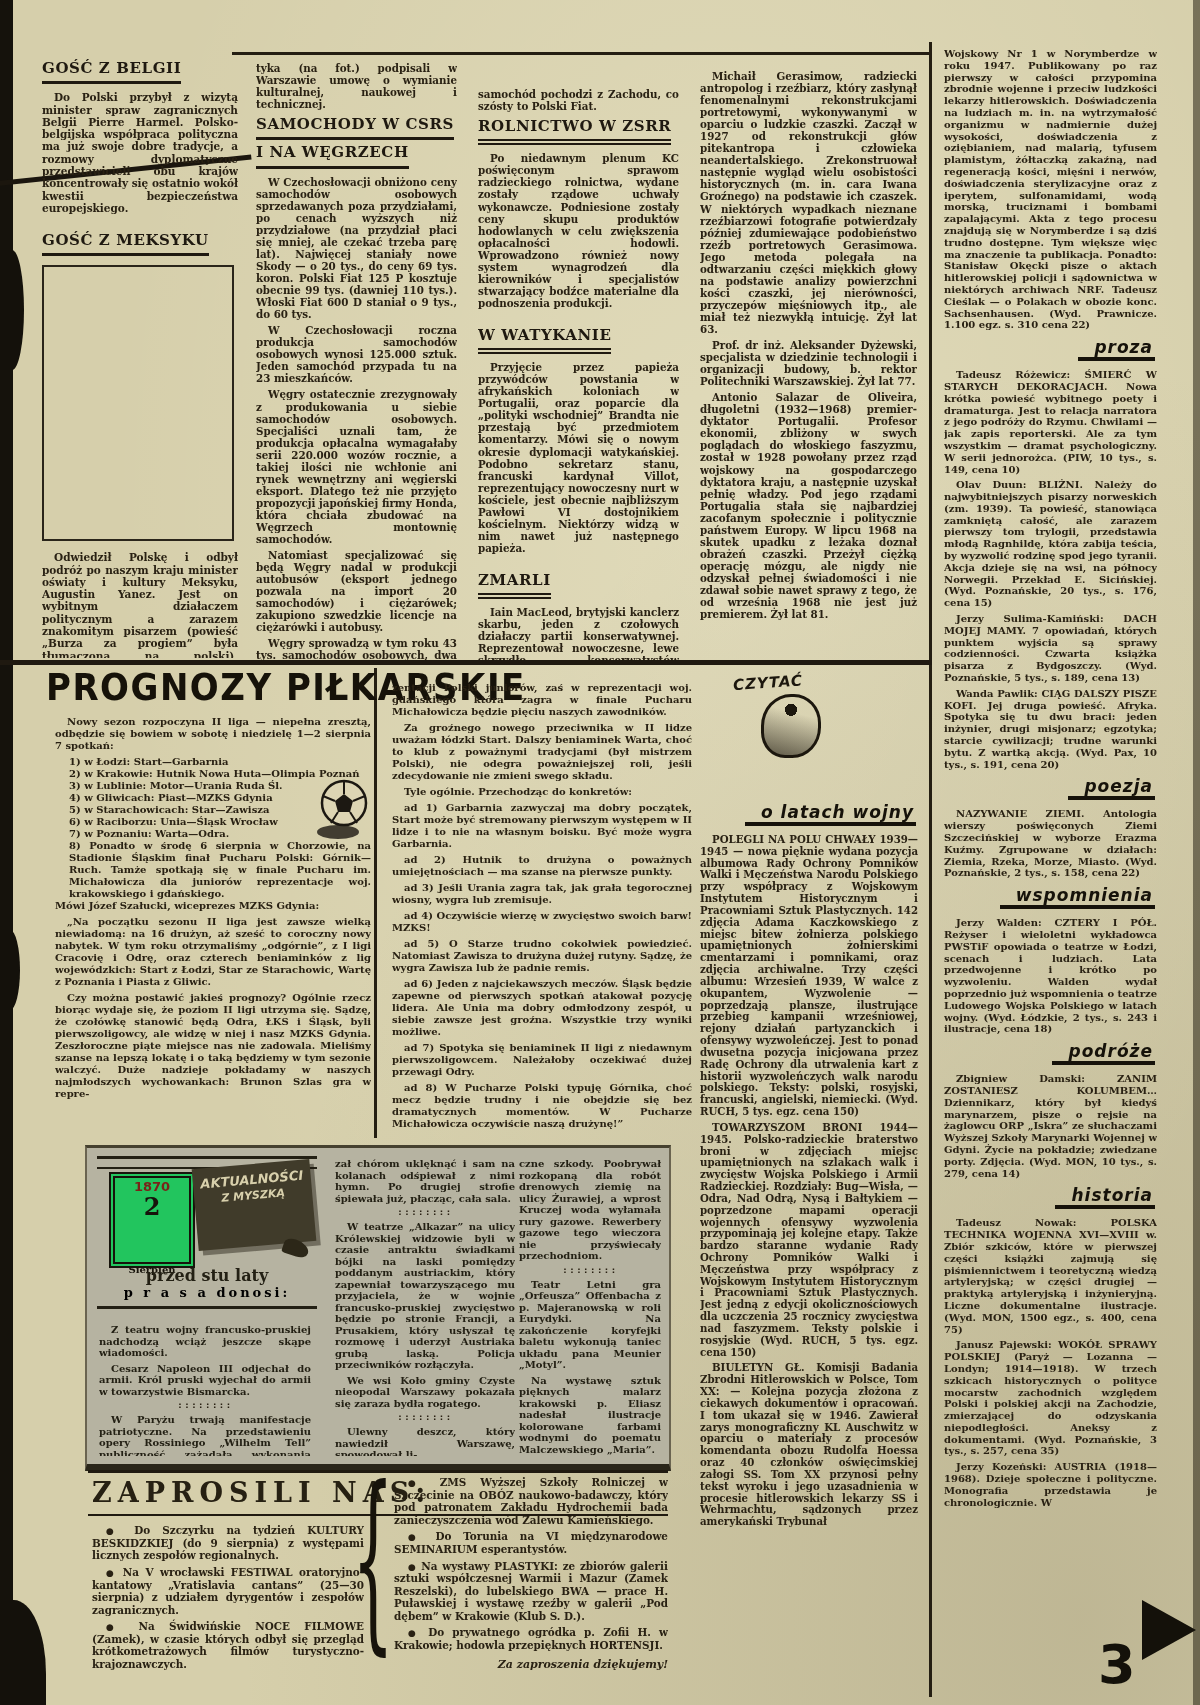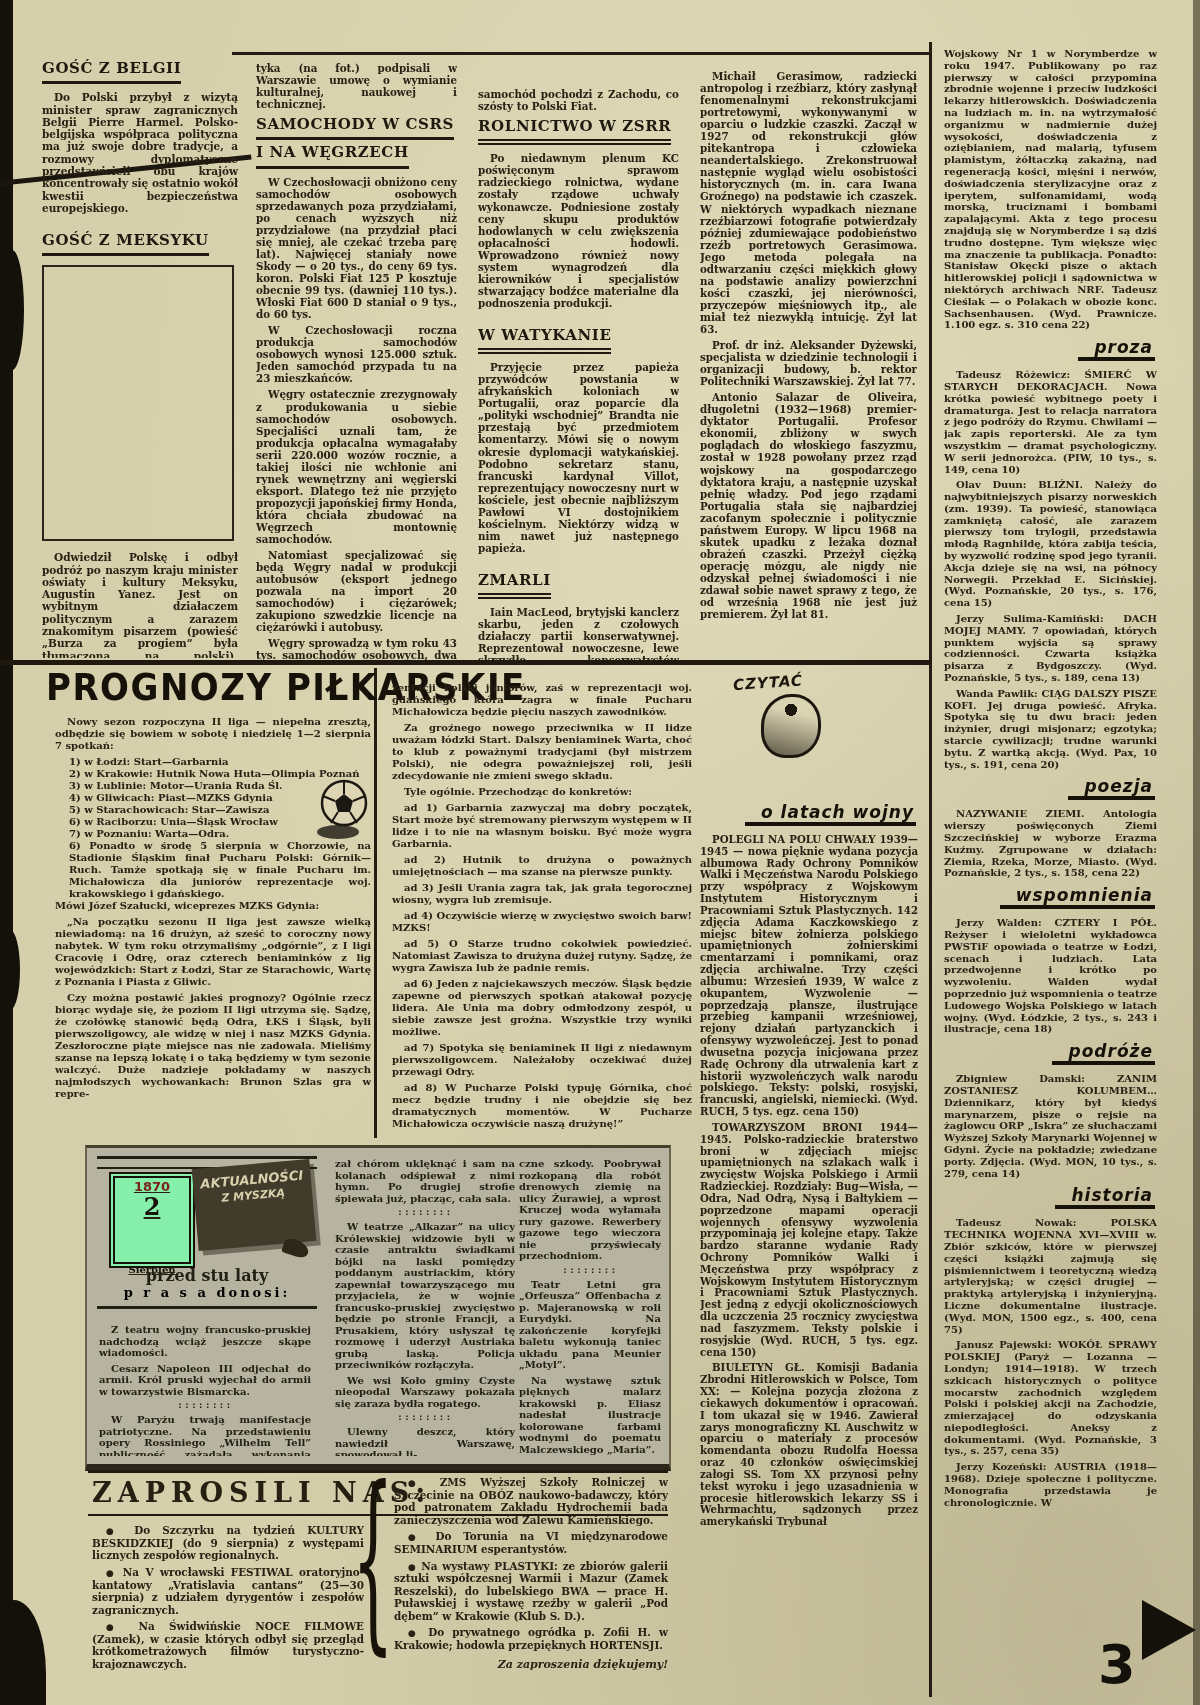--- a/index.html
+++ b/index.html
@@ -67,22 +67,22 @@
   .c5{left:700px;top:788px;width:218px;height:912px;}
   .c5 .body{font-size:10.2px;line-height:1.16;}
   .c5 .tag{margin:16px 2px 8px auto;}
 
   
   .graybox{position:absolute;left:85px;top:1145px;width:582px;height:316px;background:#b6b3a1;
            border-top:3px solid #46412f;border-bottom:7px solid #2a261a;border-left:2px solid #6a6450;border-right:2px solid #6a6450;
            overflow:hidden;}
   .graybox .body{font-size:10px;line-height:1.15;color:#23201489;color:#232014;}
   .gb-lines{position:absolute;left:10px;top:8px;width:220px;height:8px;border-top:3px solid #232014;border-bottom:2px solid #232014;}
-  .calendar{position:absolute;left:22px;top:24px;width:74px;height:84px;background:#86efac;
-            border:6px double #17130b;text-align:center;text-decoration:underline;}
+  .calendar{position:absolute;left:22px;top:24px;width:74px;height:84px;background:#22c55e;
+            border:6px double #17130b;text-align:center;}
   .calendar .y{font:bold 13px/1.4 "DejaVu Sans",sans-serif;color:#7a2318;}
   .calendar .d{font:bold 24px/0.9 "DejaVu Serif",serif;color:#17130b;}
   .calendar .m{font:bold 10px/1.6 "DejaVu Serif",serif;color:#17130b;margin-top:44px;}
   .gblogo{position:absolute;left:108px;top:16px;width:118px;height:74px;background:#403b2a;transform:rotate(-5deg);
           color:#d8d0ac;text-align:center;padding-top:8px;box-shadow:4px 5px 0 rgba(30,26,16,.45);}
   .gblogo .l1{font:bold italic 13px/1.2 "DejaVu Sans",sans-serif;}
   .gblogo .l2{font:bold italic 11px/1.4 "DejaVu Sans",sans-serif;}
   .gbmouse{position:absolute;left:196px;top:92px;width:26px;height:16px;background:#2c2718;border-radius:60% 90% 60% 20%;transform:rotate(18deg);}
   .gblabel{position:absolute;left:10px;top:118px;width:220px;text-align:center;border-bottom:3px solid #232014;padding-bottom:4px;}
   .gblabel .a{font:bold 16px/1.2 "DejaVu Serif",serif;color:#232014;}
@@ -183,21 +183,21 @@
   <div class="fbtitle">PROGNOZY PIŁKARSKIE</div>
   <section class="col fbl">
     <p class="body ind">Nowy sezon rozpoczyna II liga — niepełna zresztą, odbędzie się bowiem w sobotę i niedzielę 1—2 sierpnia 7 spotkań:</p>
     <p class="body fixture">1) w Łodzi: Start—Garbarnia</p>
     <p class="body fixture">2) w Krakowie: Hutnik Nowa Huta—Olimpia Poznań</p>
     <p class="body fixture">3) w Lublinie: Motor—Urania Ruda Śl.</p>
     <p class="body fixture">4) w Gliwicach: Piast—MZKS Gdynia</p>
     <p class="body fixture">5) w Starachowicach: Star—Zawisza</p>
     <p class="body fixture">6) w Raciborzu: Unia—Śląsk Wrocław</p>
     <p class="body fixture">7) w Poznaniu: Warta—Odra.</p>
-    <p class="body fixture">6) Ponadto w środę 5 sierpnia w Chorzowie, na Stadionie Śląskim finał Pucharu Polski: Górnik—Ruch. Tamże spotkają się w finale Pucharu im. Michałowicza dla juniorów reprezentacje woj. krakowskiego i gdańskiego.</p>
+    <p class="body fixture">8) Ponadto w środę 6 sierpnia w Chorzowie, na Stadionie Śląskim finał Pucharu Polski: Górnik—Ruch. Tamże spotkają się w finale Pucharu im. Michałowicza dla juniorów reprezentacje woj. krakowskiego i gdańskiego.</p>
     <p class="body">Mówi Józef Szałucki, wiceprezes MZKS Gdynia:</p>
     <p class="body ind">„Na początku sezonu II liga jest zawsze wielką niewiadomą: na 16 drużyn, aż sześć to coroczny nowy nabytek. W tym roku otrzymaliśmy „odgórnie”, z I ligi Cracovię i Odrę, oraz czterech beniaminków z lig wojewódzkich: Start z Łodzi, Star ze Starachowic, Wartę z Poznania i Piasta z Gliwic.</p>
     <p class="body ind">Czy można postawić jakieś prognozy? Ogólnie rzecz biorąc wydaje się, że poziom II ligi utrzyma się. Sądzę, że czołówkę stanowić będą Odra, ŁKS i Śląsk, byli pierwszoligowcy, ale widzę w niej i nasz MZKS Gdynia. Zeszłoroczne piąte miejsce nas nie zadowala. Mieliśmy szanse na lepszą lokatę i o taką będziemy w tym sezonie walczyć. Duże nadzieje pokładamy w naszych najmłodszych wychowankach: Brunon Szlas gra w repre-</p>
   </section>
   <div class="ball">
     <svg width="56" height="62" viewBox="0 0 56 62">
       <ellipse cx="22" cy="54" rx="21" ry="7" fill="#1c1812" opacity="0.8"></ellipse>
       <circle cx="28" cy="25" r="22" fill="#ddd5b4" stroke="#1c1812" stroke-width="2.5"></circle>
       <polygon points="28,16 37,23 34,34 22,34 19,23" fill="#1c1812"></polygon>
       <path d="M28 3 L28 16 M37 23 L49 18 M34 34 L41 45 M22 34 L15 45 M19 23 L7 18" stroke="#1c1812" stroke-width="2" fill="none"></path>

